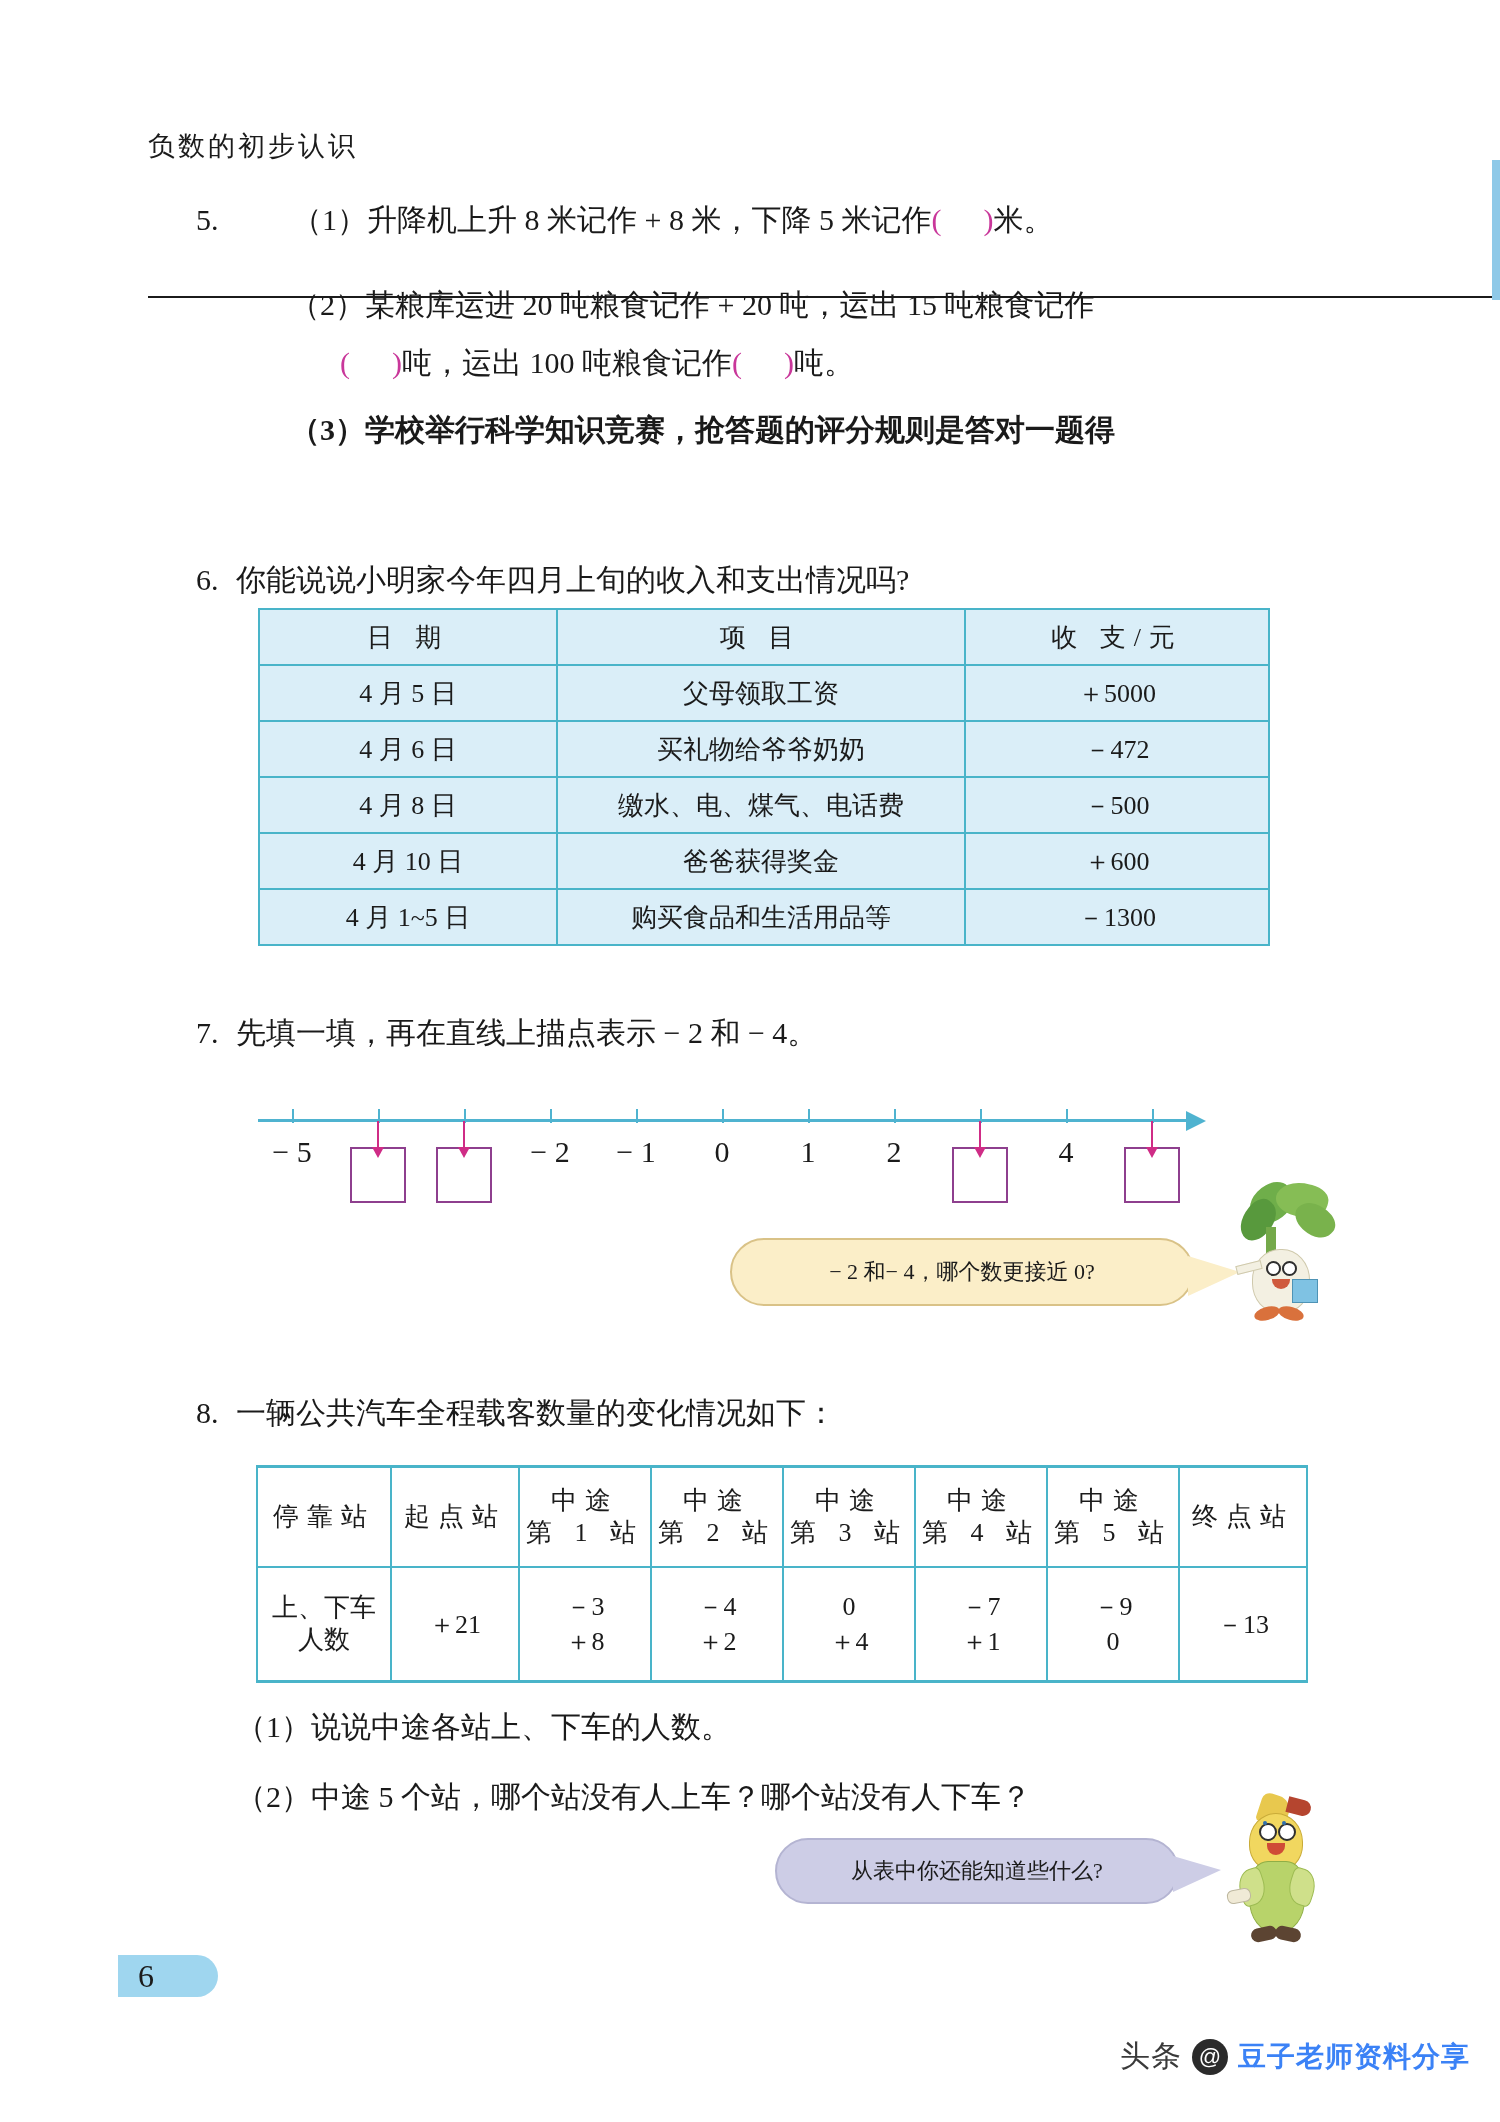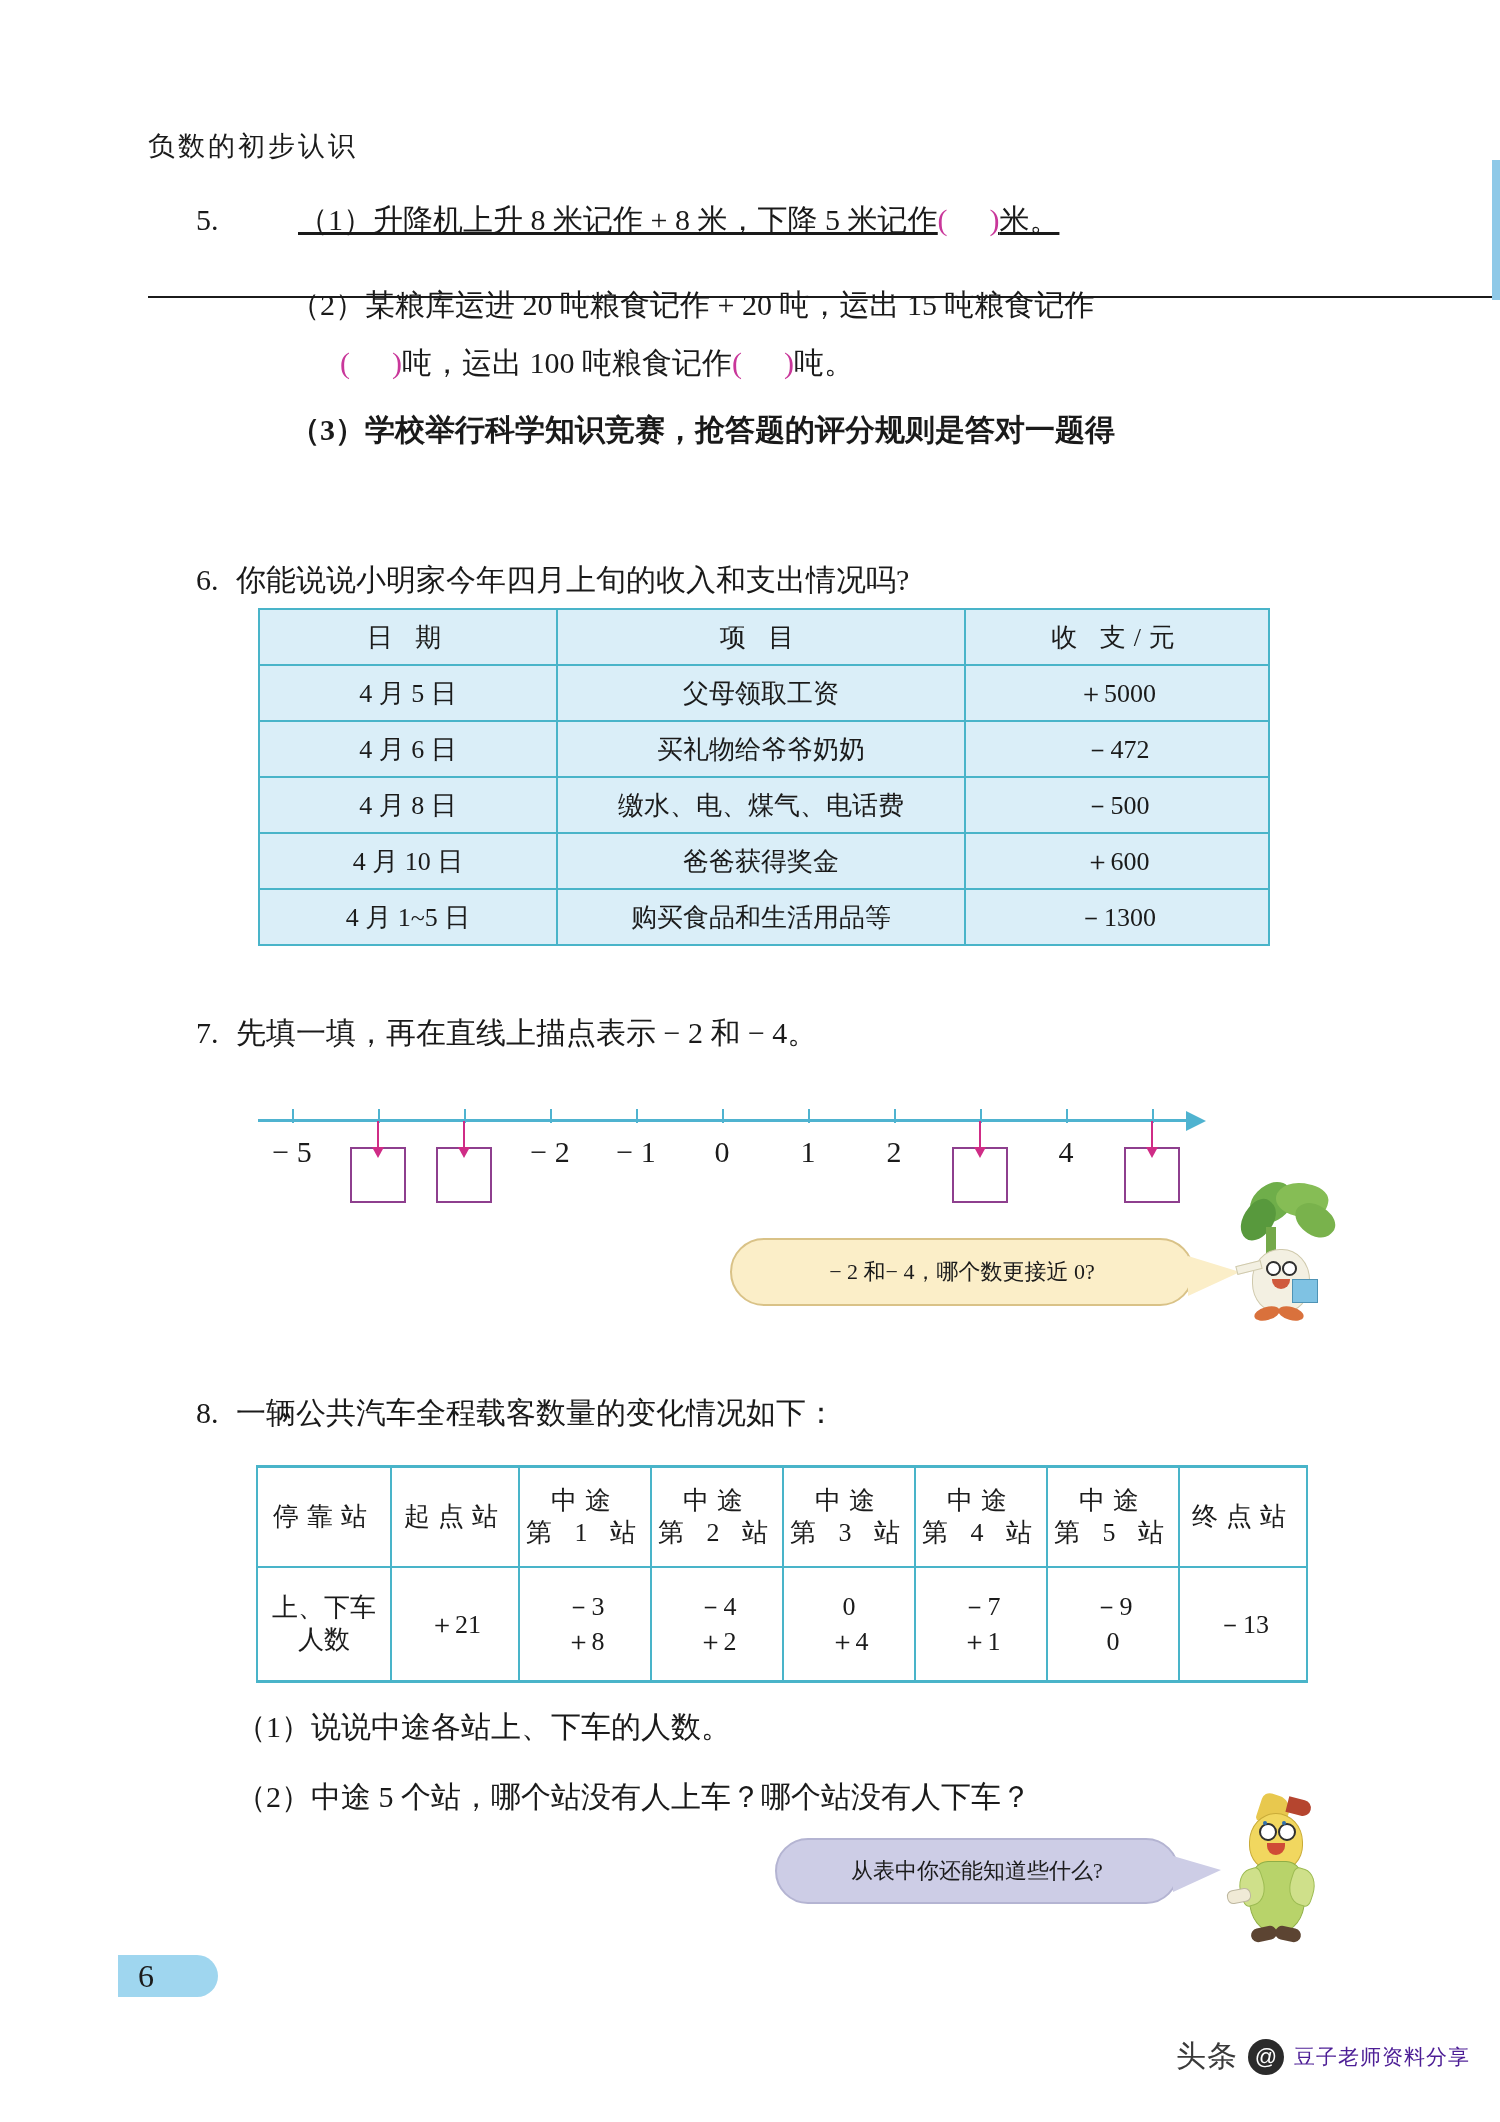--- a/index.html
+++ b/index.html
@@ -127,40 +127,40 @@
     position:absolute;left:138px;top:1958px;font-size:32px;color:#1b1b1b;
     font-family:"Liberation Serif","DejaVu Serif",serif;
   }
   .watermark{
     position:absolute;right:30px;top:2036px;display:flex;align-items:center;gap:10px;
     font-family:"Liberation Sans","DejaVu Sans",sans-serif;
   }
   .wm-src{font-size:30px;color:#3a3a3a;letter-spacing:1px;}
   .wm-dot{width:36px;height:36px;border-radius:50%;background:#2b2b2b;
           color:#fff;font-size:22px;display:flex;align-items:center;justify-content:center;}
-  .wm-name{font-size:21px;color:#4c1d95;font-weight:normal;letter-spacing:1px;}
+  .wm-name{font-size:28px;color:#3b82f6;font-weight:bold;letter-spacing:1px;}
 
   
   .mascot{position:absolute;}
   .radish-leaf{position:absolute;border-radius:60% 40% 55% 45%;}
 </style>
 </head>
 <body>
 
 <div class="page">
 
   <div class="runhead">
     <span class="runhead-text">负数的初步认识</span>
     <div class="runhead-rule"></div>
   </div>
   <div class="edge-mark"></div>
 
   <div class="ex" style="left:196px;top:205px;">5.</div>
 
-  <div class="ex" style="left:298px;top:205px;text-decoration:underline;">
+  <div class="ex" style="left:292px;top:205px;">
     <span>（1）</span><span>升降机上升 8 米记作 + 8 米，下降 5 米记作</span><span class="blank">(<span class="sp"></span>)</span><span>米。</span>
   </div>
 
   <div class="ex" style="left:290px;top:290px;">
     <span>（2）</span><span>某粮库运进 20 吨粮食记作 + 20 吨，运出 15 吨粮食记作</span>
   </div>
   <div class="ex" style="left:340px;top:348px;">
     <span class="blank">(<span class="sp"></span>)</span><span>吨，运出 100 吨粮食记作</span><span class="blank">(<span class="sp"></span>)</span><span>吨。</span>
   </div>
 

